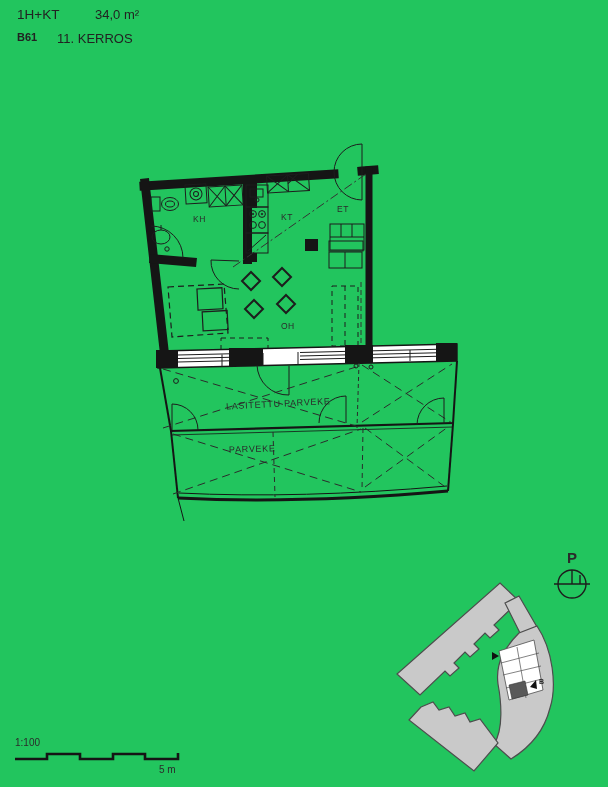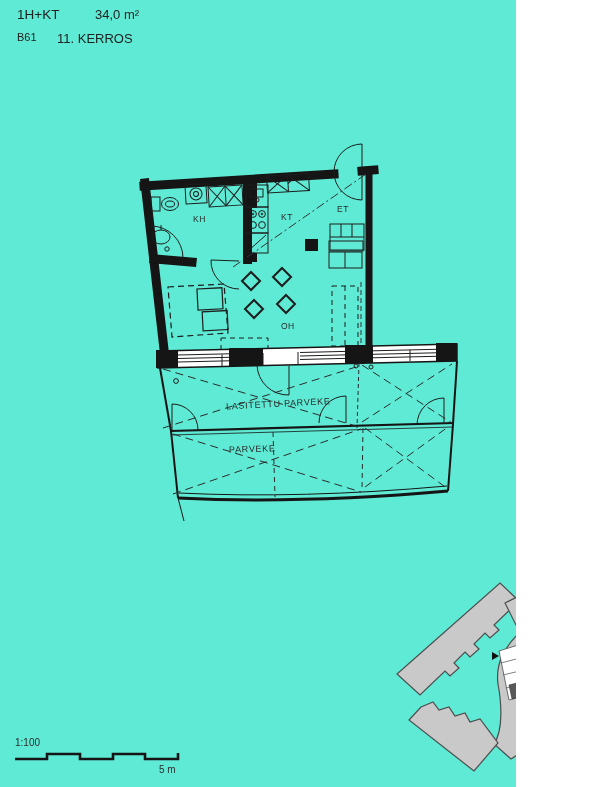--- a/index.html
+++ b/index.html
@@ -1,23 +1,23 @@
 <!DOCTYPE html>
 <html><head>
 <meta charset="utf-8">
 <style>
   html,body{margin:0;padding:0;background:#fff;}
   .page{
-    position:relative;width:516px;height:787px;background:#5eead4;overflow:hidden;
+    position:relative;width:608px;height:787px;background:#22c55e;overflow:hidden;
     font-family:"Liberation Sans", sans-serif;color:#1d1d1d;
   }
   .header{position:absolute;left:0;top:0;width:100%;}
   .hdr-row1{position:absolute;top:7px;left:17px;font-size:13.5px;color:#222;}
   .hdr-area{position:absolute;top:7px;left:95px;font-size:13px;color:#222;}
-  .hdr-unit{position:absolute;top:31px;left:17px;font-size:11px;font-weight:normal;color:#222;}
+  .hdr-unit{position:absolute;top:31px;left:17px;font-size:11px;font-weight:bold;color:#222;}
   .hdr-floor{position:absolute;top:31px;left:57px;font-size:13px;color:#222;}
   svg{position:absolute;left:0;top:0;}
   svg text{font-family:"Liberation Sans", sans-serif;fill:#2b2b2b;}
   .room-label{font-size:8.5px;letter-spacing:.5px;}
   .balcony-label{font-size:9px;letter-spacing:.7px;}
   .scale-label{font-size:10px;}
   .north-label{font-size:15px;font-weight:600;}
   .b-label{font-size:7px;font-weight:bold;}
 </style>
 </head>

